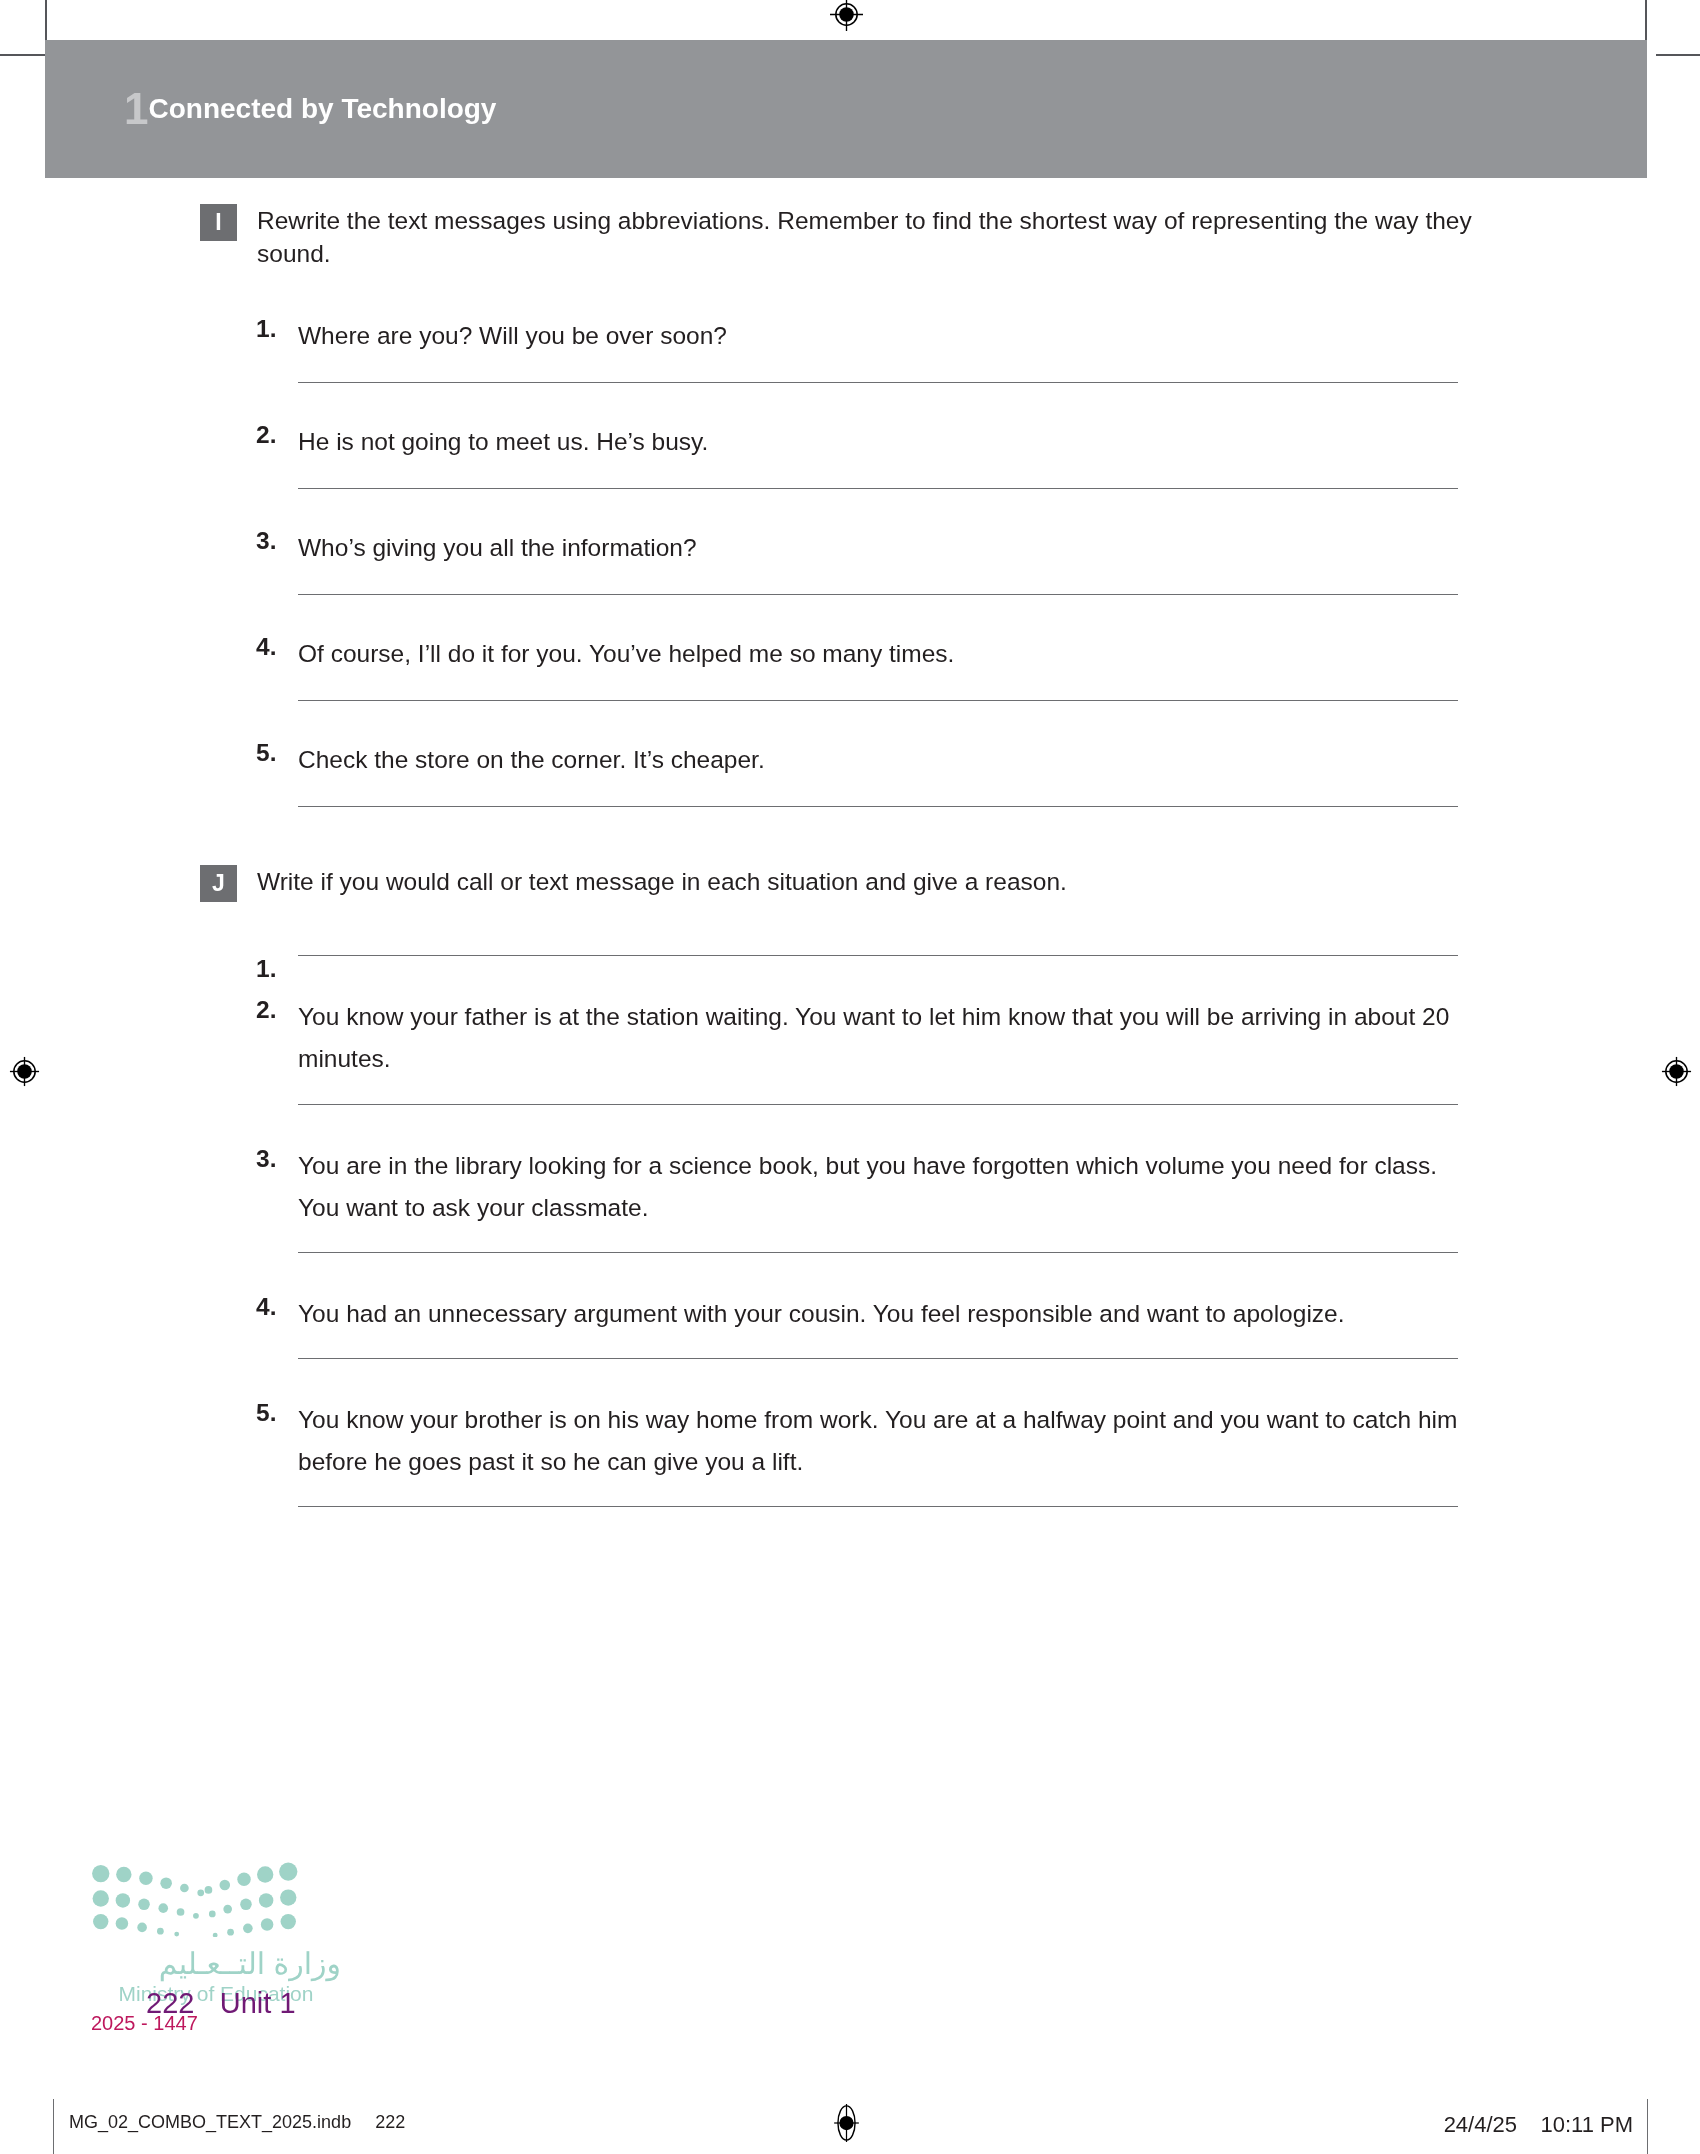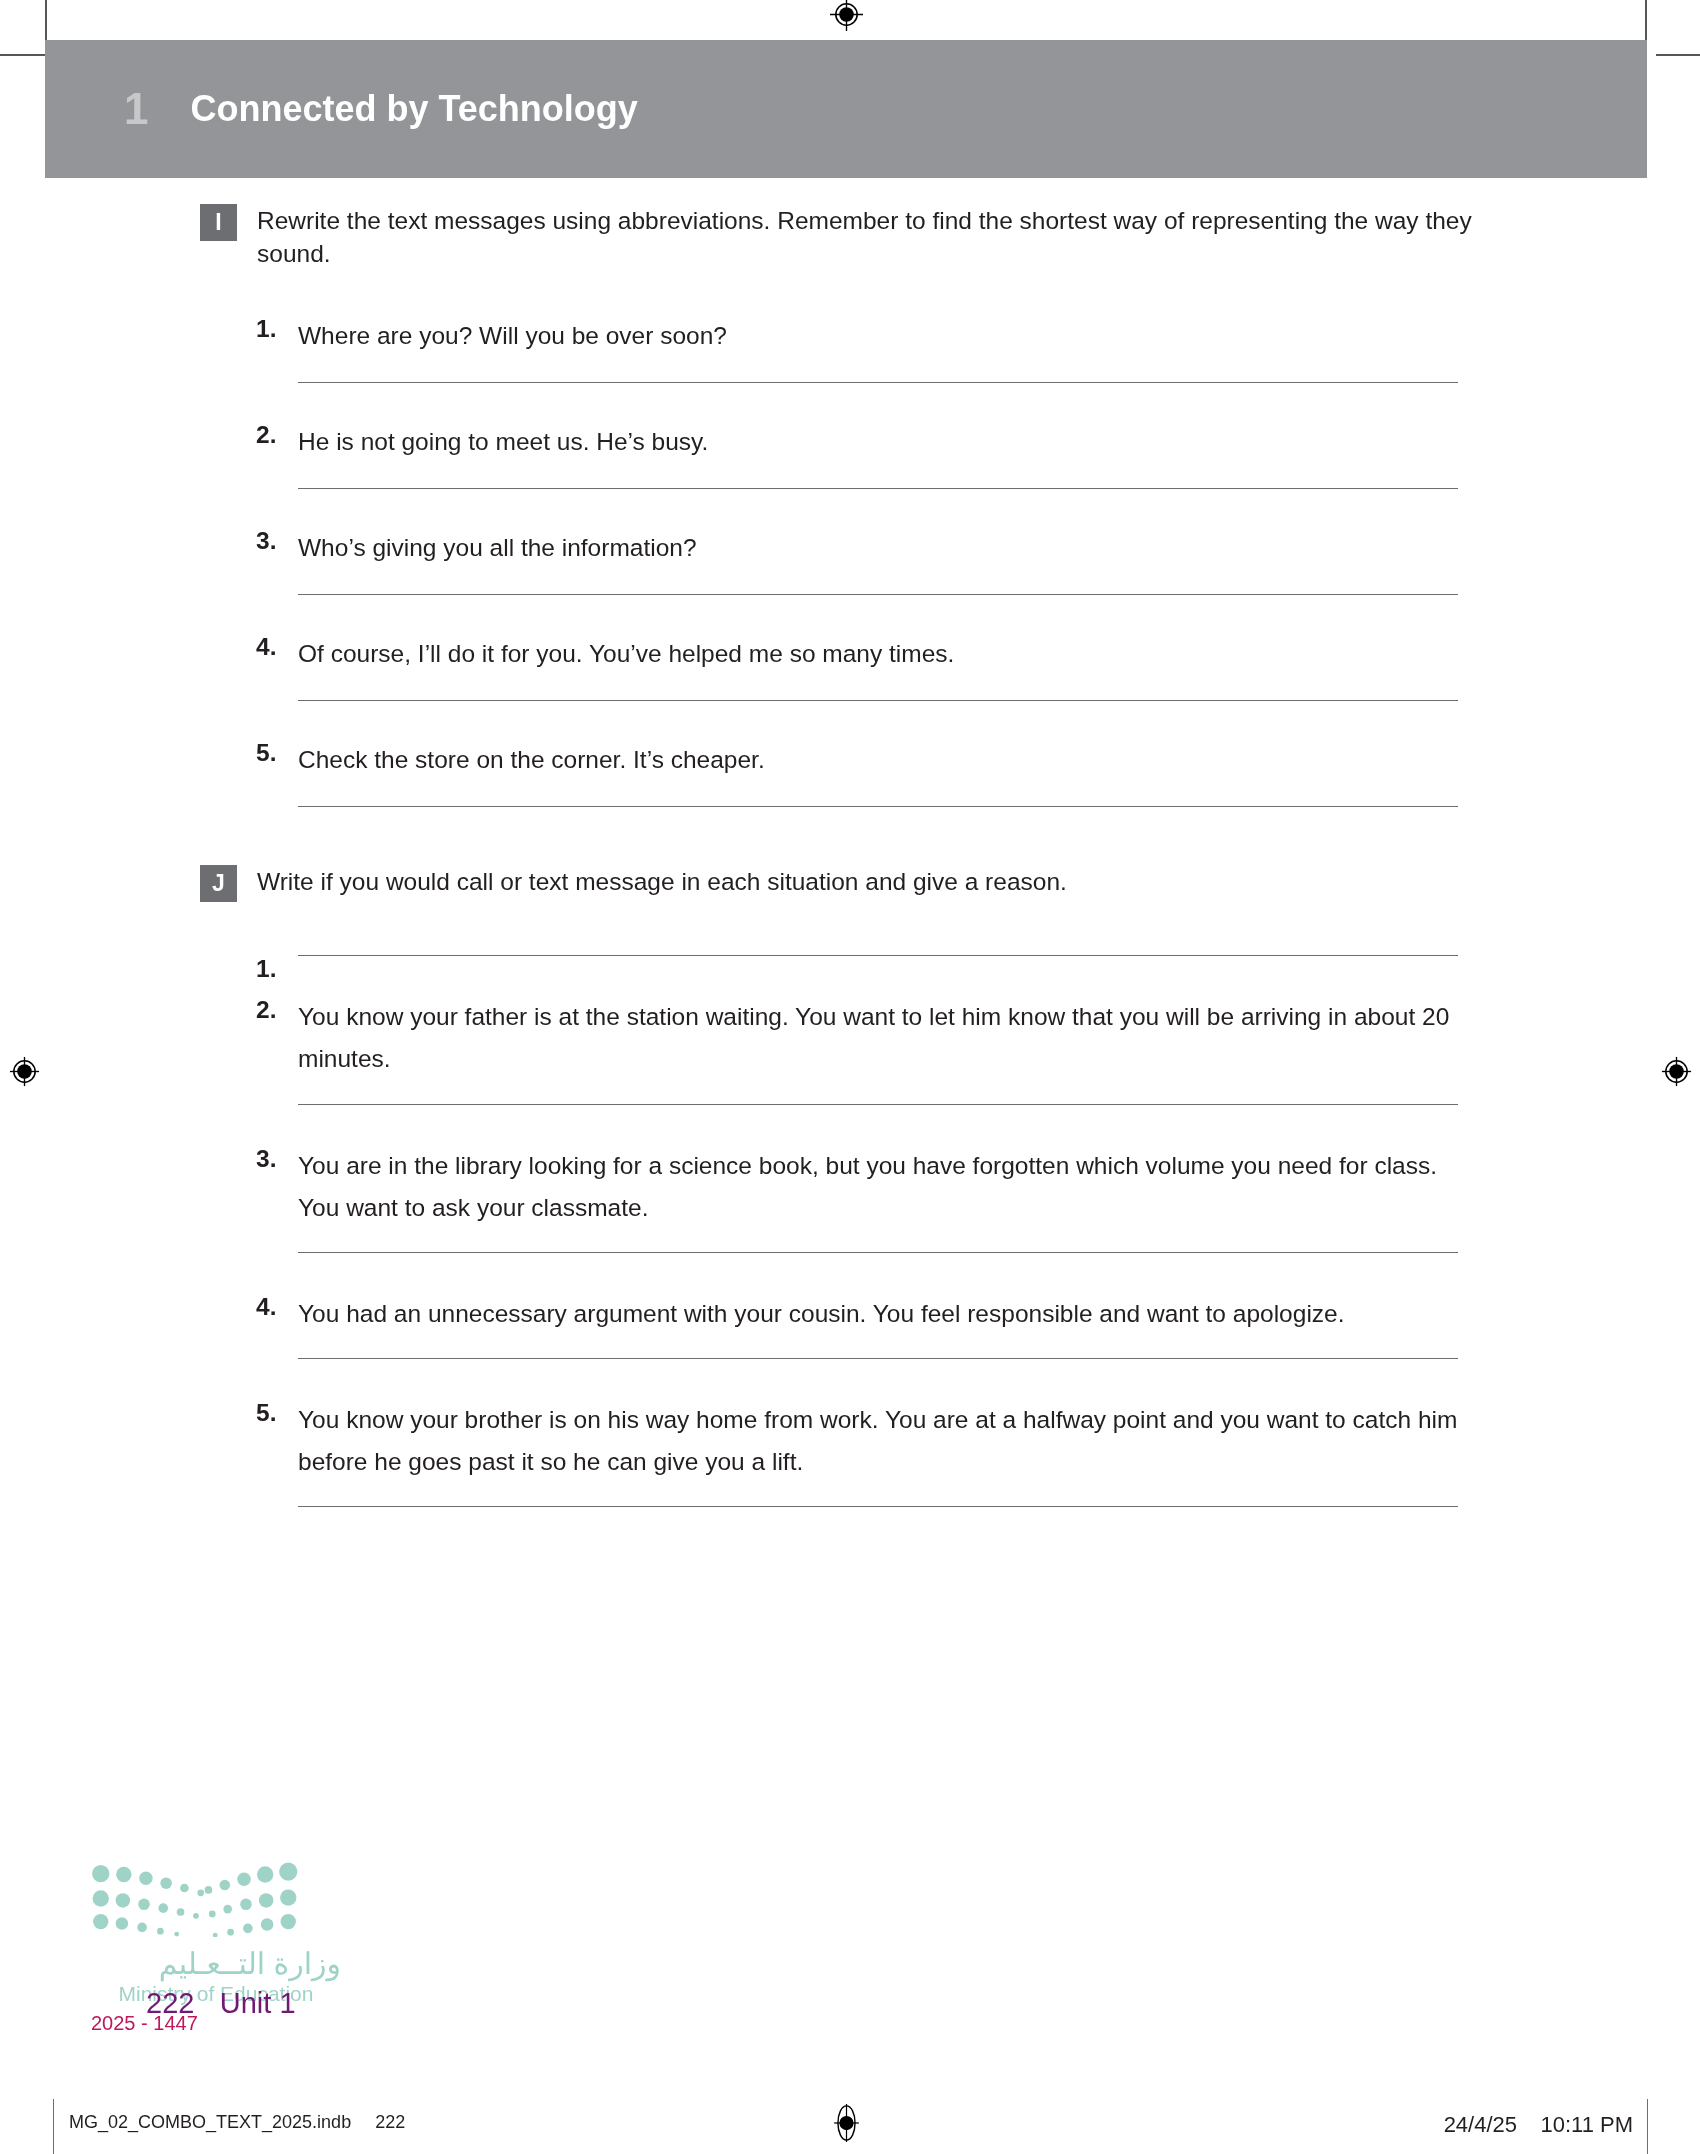--- a/index.html
+++ b/index.html
@@ -42,23 +42,22 @@
   .unit-number {
     color: #c7c8ca;
     font-size: 44px;
     font-weight: 700;
     margin-left: 79px;
     letter-spacing: 0px;
     line-height: 1;
   }
   .unit-title {
     color: #ffffff;
-    font-size: 36px;
+    font-size: 28px;
     font-weight: 600;
-    margin-left: 42px;
     line-height: 1;
   }
 
   
   .content {
     position: absolute;
     left: 0;
     top: 179px;
     width: 1700px;
   }

